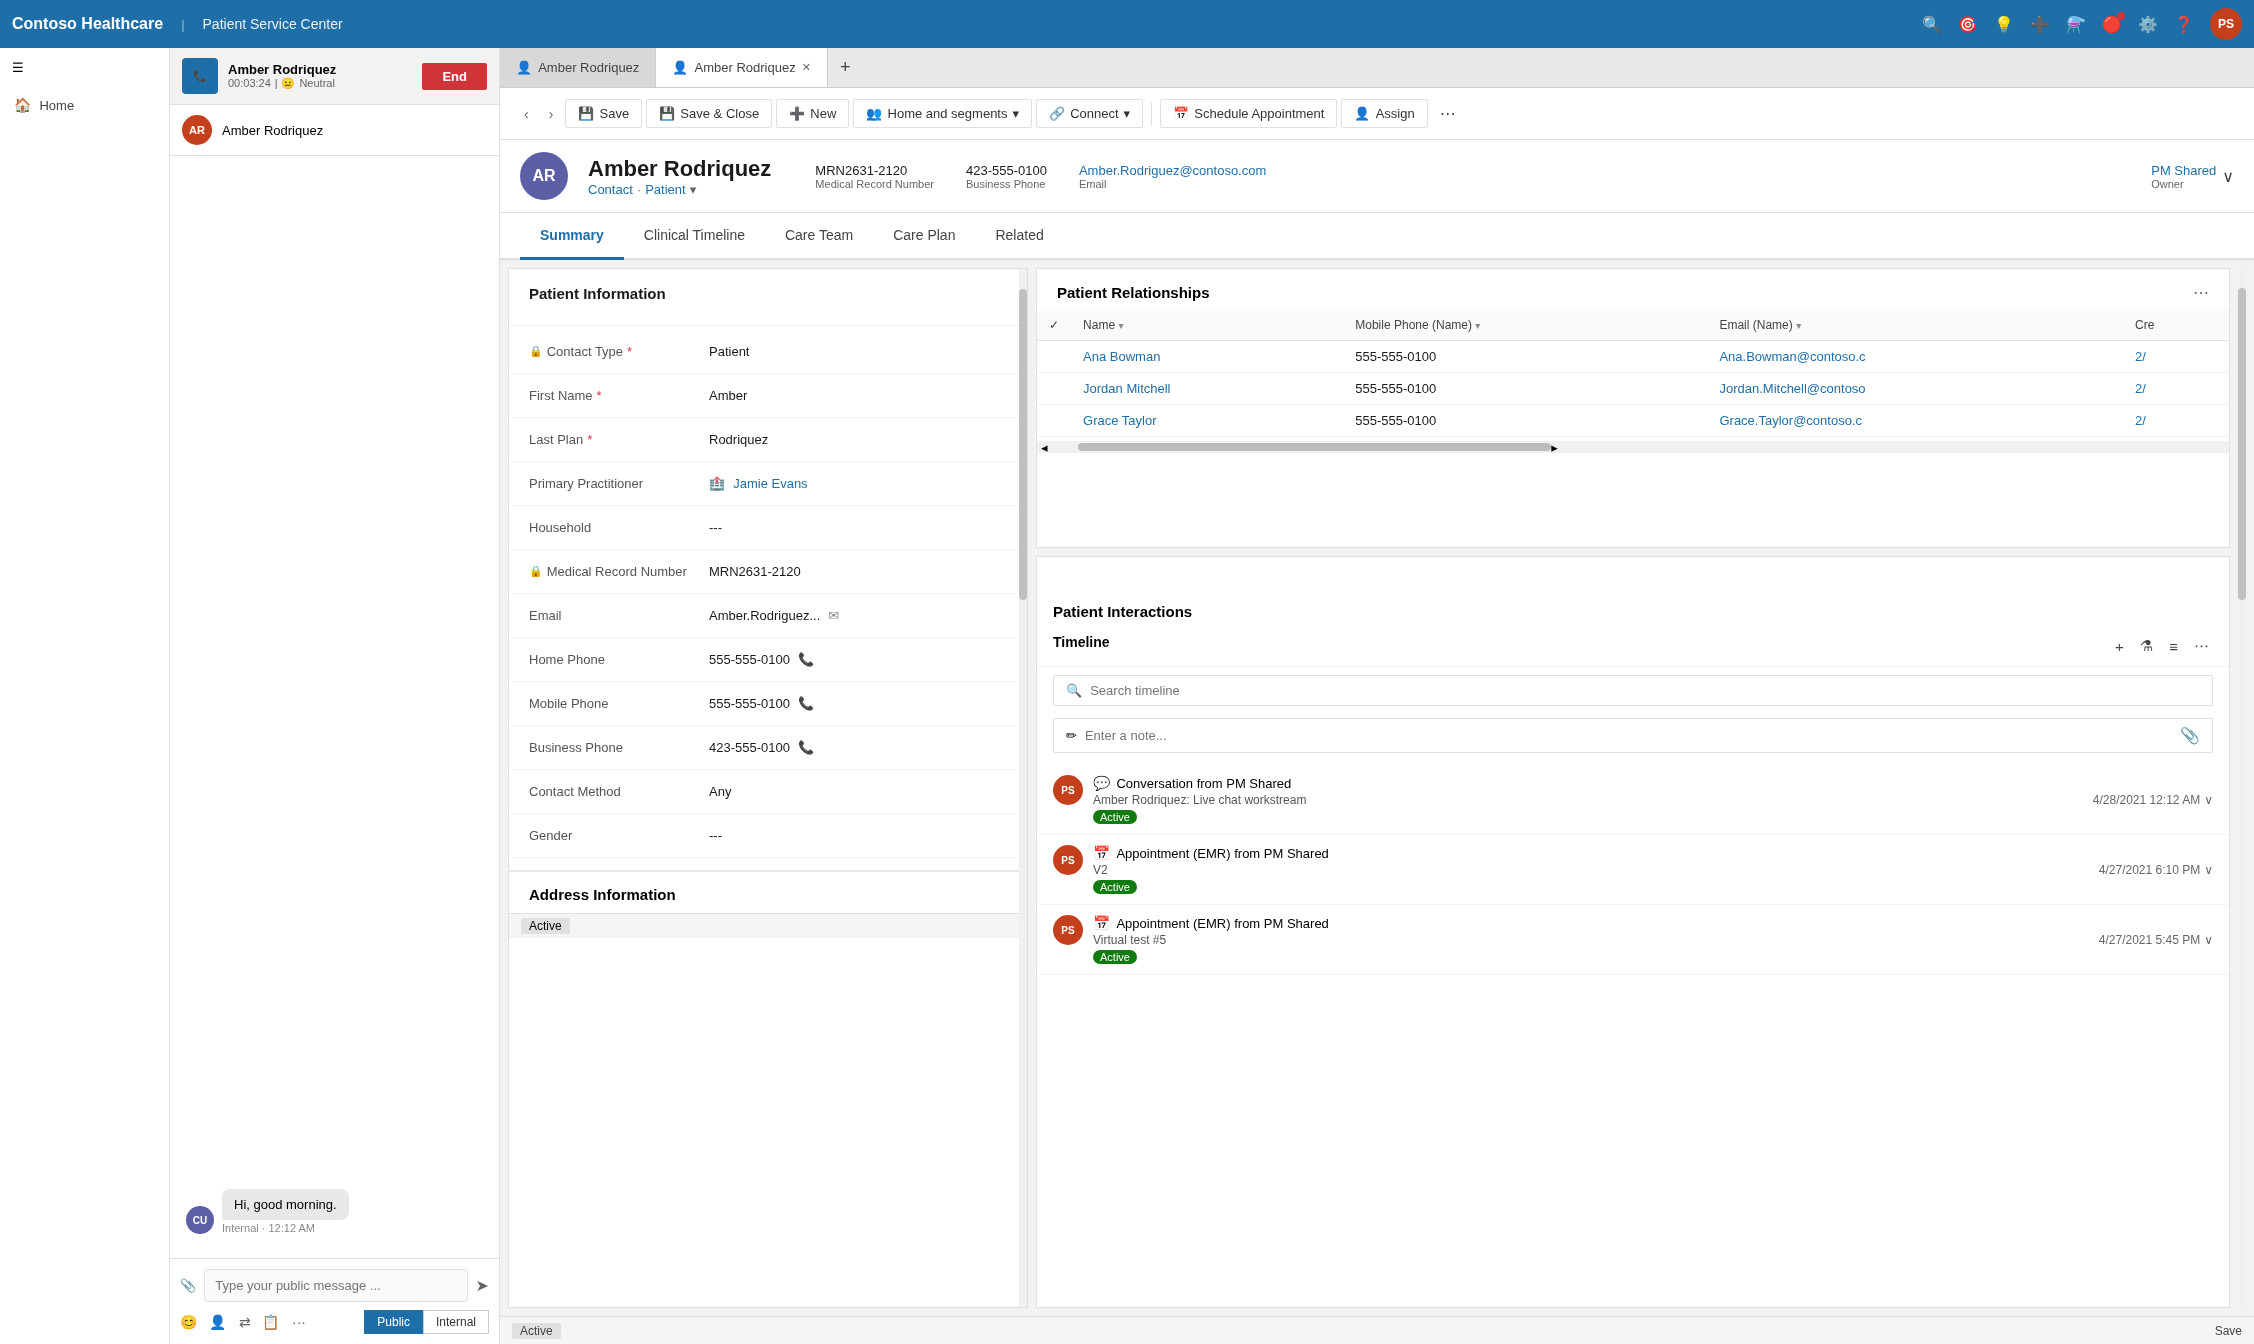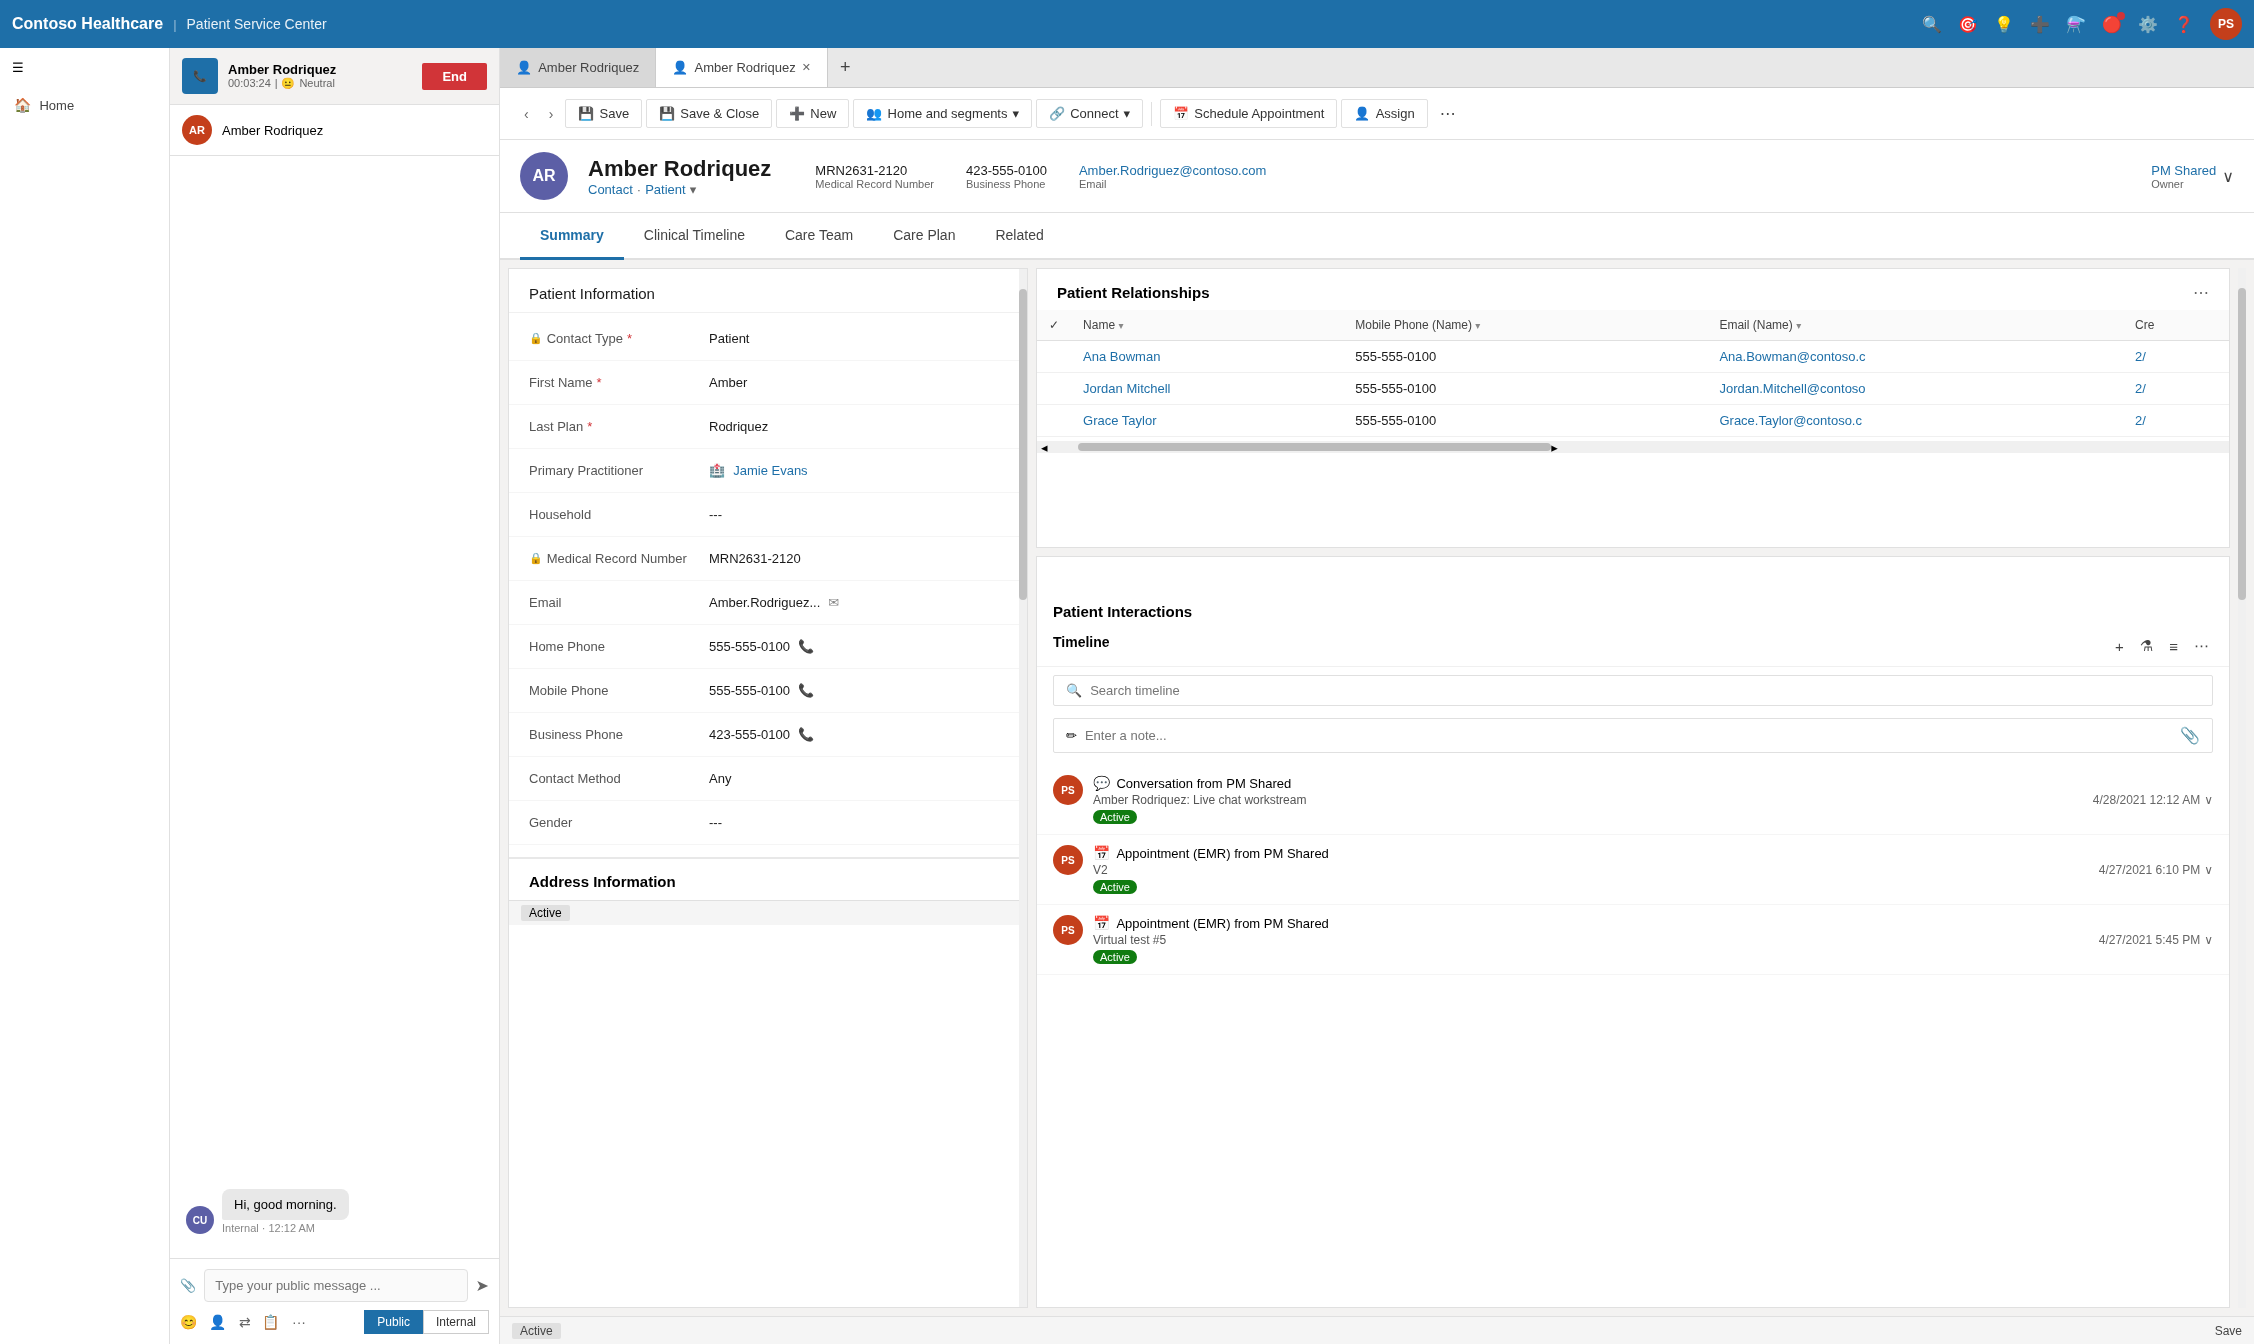--- a/index.html
+++ b/index.html
@@ -1,19 +1,19 @@
 <!DOCTYPE html>
 <html><head>
   <meta charset="utf-8">
   <style>
     * { box-sizing: border-box; margin: 0; padding: 0; }
     body { font-family: 'Segoe UI', sans-serif; font-size: 13px; background: #f3f2f1; overflow: hidden; height: 1344px; width: 2254px; }
 
     
-    .top-bar { background: #1e6fa8; display: flex; align-items: center; height: 48px; padding: 0 12px; color: white; }
+    .top-bar { background: #1e6fa8; display: flex; align-items: center; height: 48px; padding: 0 12px; color: white; gap: 8px; }
     .top-bar-brand { font-size: 16px; font-weight: 600; color: white; white-space: nowrap; }
     .top-bar-divider { color: rgba(255,255,255,0.5); margin: 0 10px; }
     .top-bar-module { font-size: 14px; color: rgba(255,255,255,0.9); }
     .top-bar-spacer { flex: 1; }
     .top-bar-icons { display: flex; align-items: center; gap: 16px; }
     .top-bar-icon { color: white; font-size: 16px; cursor: pointer; }
     .notification-dot { position: relative; }
     .notification-dot::after { content: ''; position: absolute; top: -3px; right: -3px; width: 8px; height: 8px; background: #d13438; border-radius: 50%; }
     .avatar-circle { width: 32px; height: 32px; border-radius: 50%; background: #c43f1b; display: flex; align-items: center; justify-content: center; color: white; font-size: 12px; font-weight: 600; }
 
@@ -98,21 +98,21 @@
     
     .content-area { display: flex; flex: 1; overflow: hidden; background: #f3f2f1; gap: 8px; padding: 8px; }
 
     
     .left-panel { flex: 0 0 520px; background: white; border: 1px solid #e0e0e0; overflow-y: auto; }
     .right-panel { flex: 1; display: flex; flex-direction: column; gap: 8px; overflow: hidden; }
     .right-top { background: white; border: 1px solid #e0e0e0; flex: 0 0 280px; overflow: hidden; }
     .right-bottom { background: white; border: 1px solid #e0e0e0; flex: 1; overflow: hidden; display: flex; flex-direction: column; }
 
     
-    .section-header { font-size: 15px; font-weight: 400; color: #1a1a1a; padding: 16px 20px 10px; border-bottom: 1px solid #f0f0f0; }
+    .section-header { font-size: 15px; font-weight: 700; color: #1a1a1a; padding: 16px 20px 23px; border-bottom: 1px solid #f0f0f0; }
     
     
     .form-body { padding: 4px 0; }
     .form-row { display: flex; align-items: center; padding: 8px 20px; border-bottom: 1px solid #f5f5f5; min-height: 44px; }
     .form-label { width: 180px; font-size: 13px; color: #555; flex-shrink: 0; display: flex; align-items: center; gap: 4px; }
     .form-label .lock-icon { font-size: 11px; color: #888; }
     .required-star { color: #d13438; }
     .form-value { font-size: 13px; color: #1a1a1a; font-weight: 500; display: flex; align-items: center; gap: 8px; }
     .form-value.link { color: #1e6fa8; cursor: pointer; }
     .form-value .phone-icon { color: #888; cursor: pointer; }

